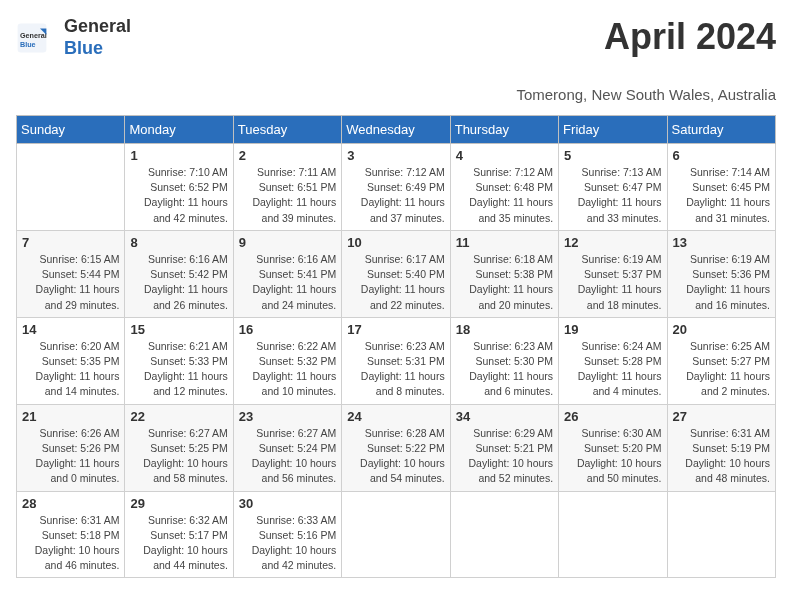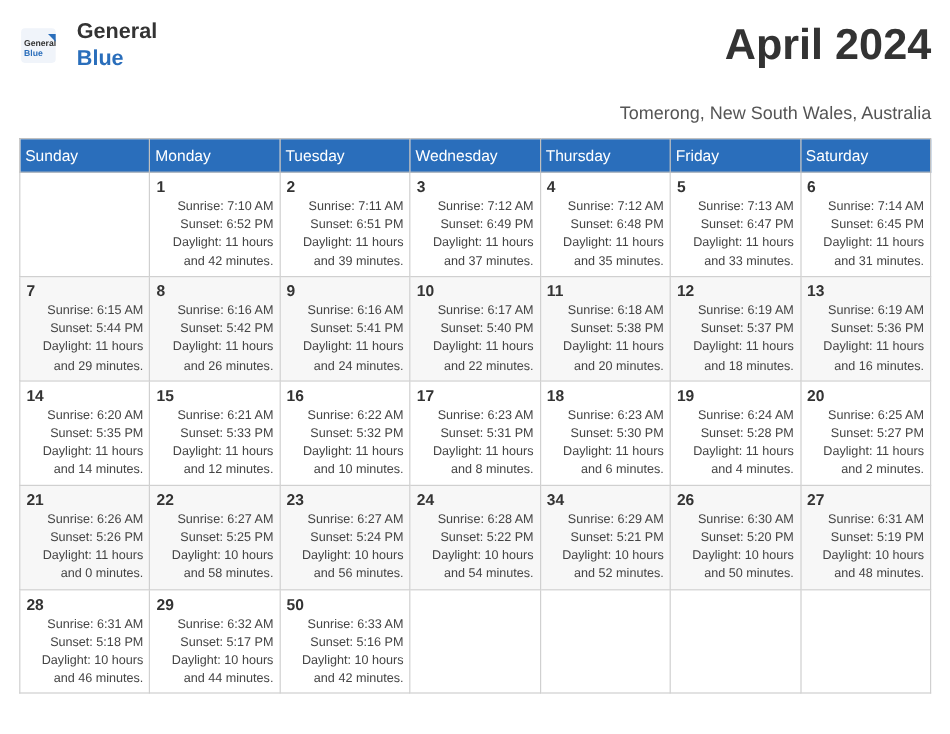--- a/index.html
+++ b/index.html
@@ -332,21 +332,21 @@
 and 46 minutes.</div>
         </td>
         <td>
           <span class="day-num">29</span>
           <div class="day-info" style="white-space: pre-line;">Sunrise: 6:32 AM
 Sunset: 5:17 PM
 Daylight: 10 hours
 and 44 minutes.</div>
         </td>
         <td>
-          <span class="day-num">50</span>
+          <span class="day-num">30</span>
           <div class="day-info" style="white-space: pre-line;">Sunrise: 6:33 AM
 Sunset: 5:16 PM
 Daylight: 10 hours
 and 42 minutes.</div>
         </td>
         <td class="empty-cell"></td>
         <td class="empty-cell"></td>
         <td class="empty-cell"></td>
         <td class="empty-cell"></td>
       </tr>

